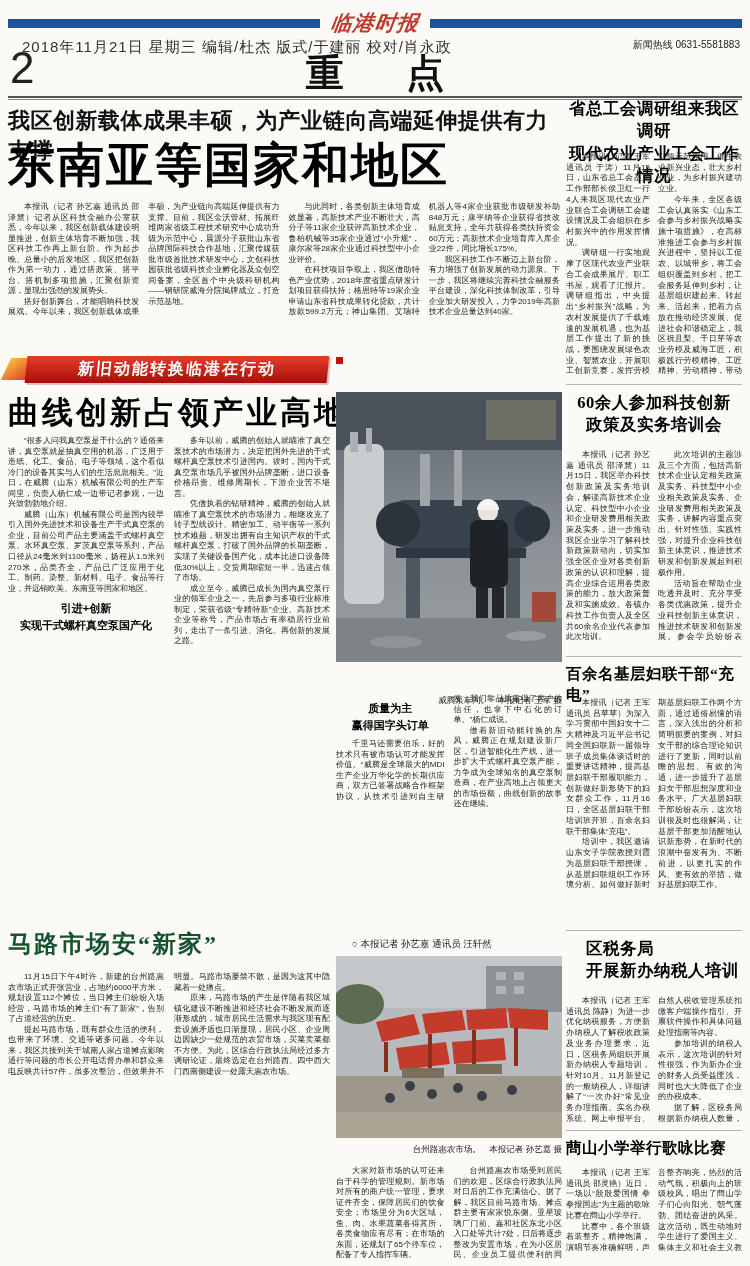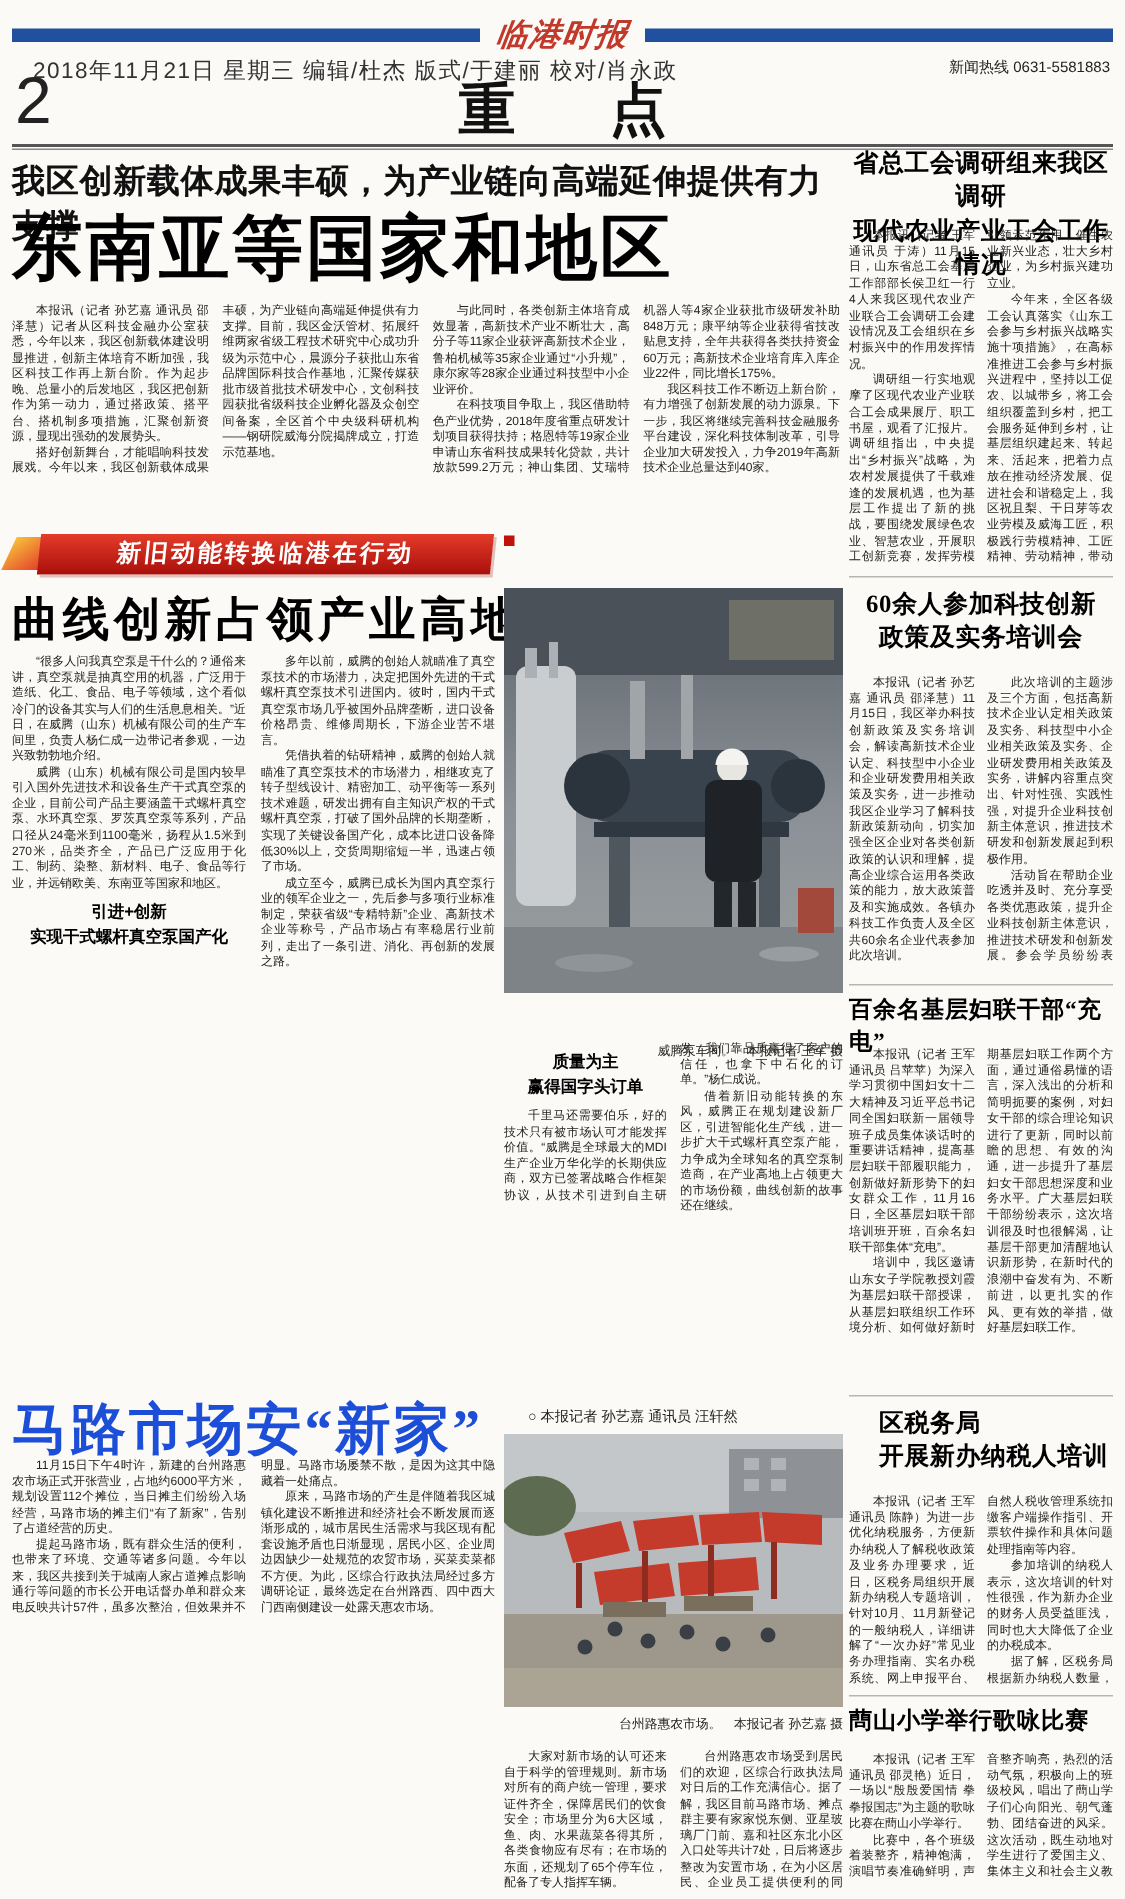--- a/index.html
+++ b/index.html
@@ -33,21 +33,21 @@
   .feature-left { position:absolute; left:8px; top:436px; width:322px; height:478px; column-count:2; column-gap:10px; overflow:hidden; }
   .feature-right { position:absolute; left:336px; top:694px; width:226px; height:220px; column-count:2; column-gap:9px; overflow:hidden; }
   .subhead { font-size:11px; font-weight:bold; text-align:center; white-space:pre-line; margin:6px 0; color:#000; line-height:1.5; break-inside:avoid; }
   .photo-caption { position:absolute; font-size:8.5px; color:#222; text-align:right; }
 
   
   .photo { position:absolute; overflow:hidden; background:#8a9096; }
   .photo svg { display:block; }
 
   
-  .market-title { position:absolute; left:8px; top:928px; font-size:37px; font-weight:900; letter-spacing:2px; color:#1d4ed8; font-family:"Liberation Serif", serif; }
+  .market-title { position:absolute; left:8px; top:928px; font-size:24px; font-weight:900; letter-spacing:2px; color:#14532d; font-family:"Liberation Serif", serif; }
   .market-byline { position:absolute; left:352px; top:938px; font-size:9.5px; color:#222; }
   .market-left { position:absolute; left:8px; top:972px; width:322px; height:290px; column-count:2; column-gap:10px; overflow:hidden; }
   .market-right { position:absolute; left:336px; top:1166px; width:226px; height:96px; column-count:2; column-gap:9px; overflow:hidden; }
 
   
   .sb-title { position:absolute; left:566px; width:176px; font-size:16.5px; font-weight:900; color:#000; white-space:pre-line; line-height:1.35; font-family:"Liberation Serif", serif; letter-spacing:0.5px; }
   .sb-body { position:absolute; left:566px; width:176px; column-count:2; column-gap:8px; overflow:hidden; }
   .sb-body p { font-size:8px; line-height:1.34; text-align:justify; text-indent:2em; color:#222; }
   .sb-divider { position:absolute; left:566px; width:176px; border-top:1px solid #b9b5ae; }
 </style>

